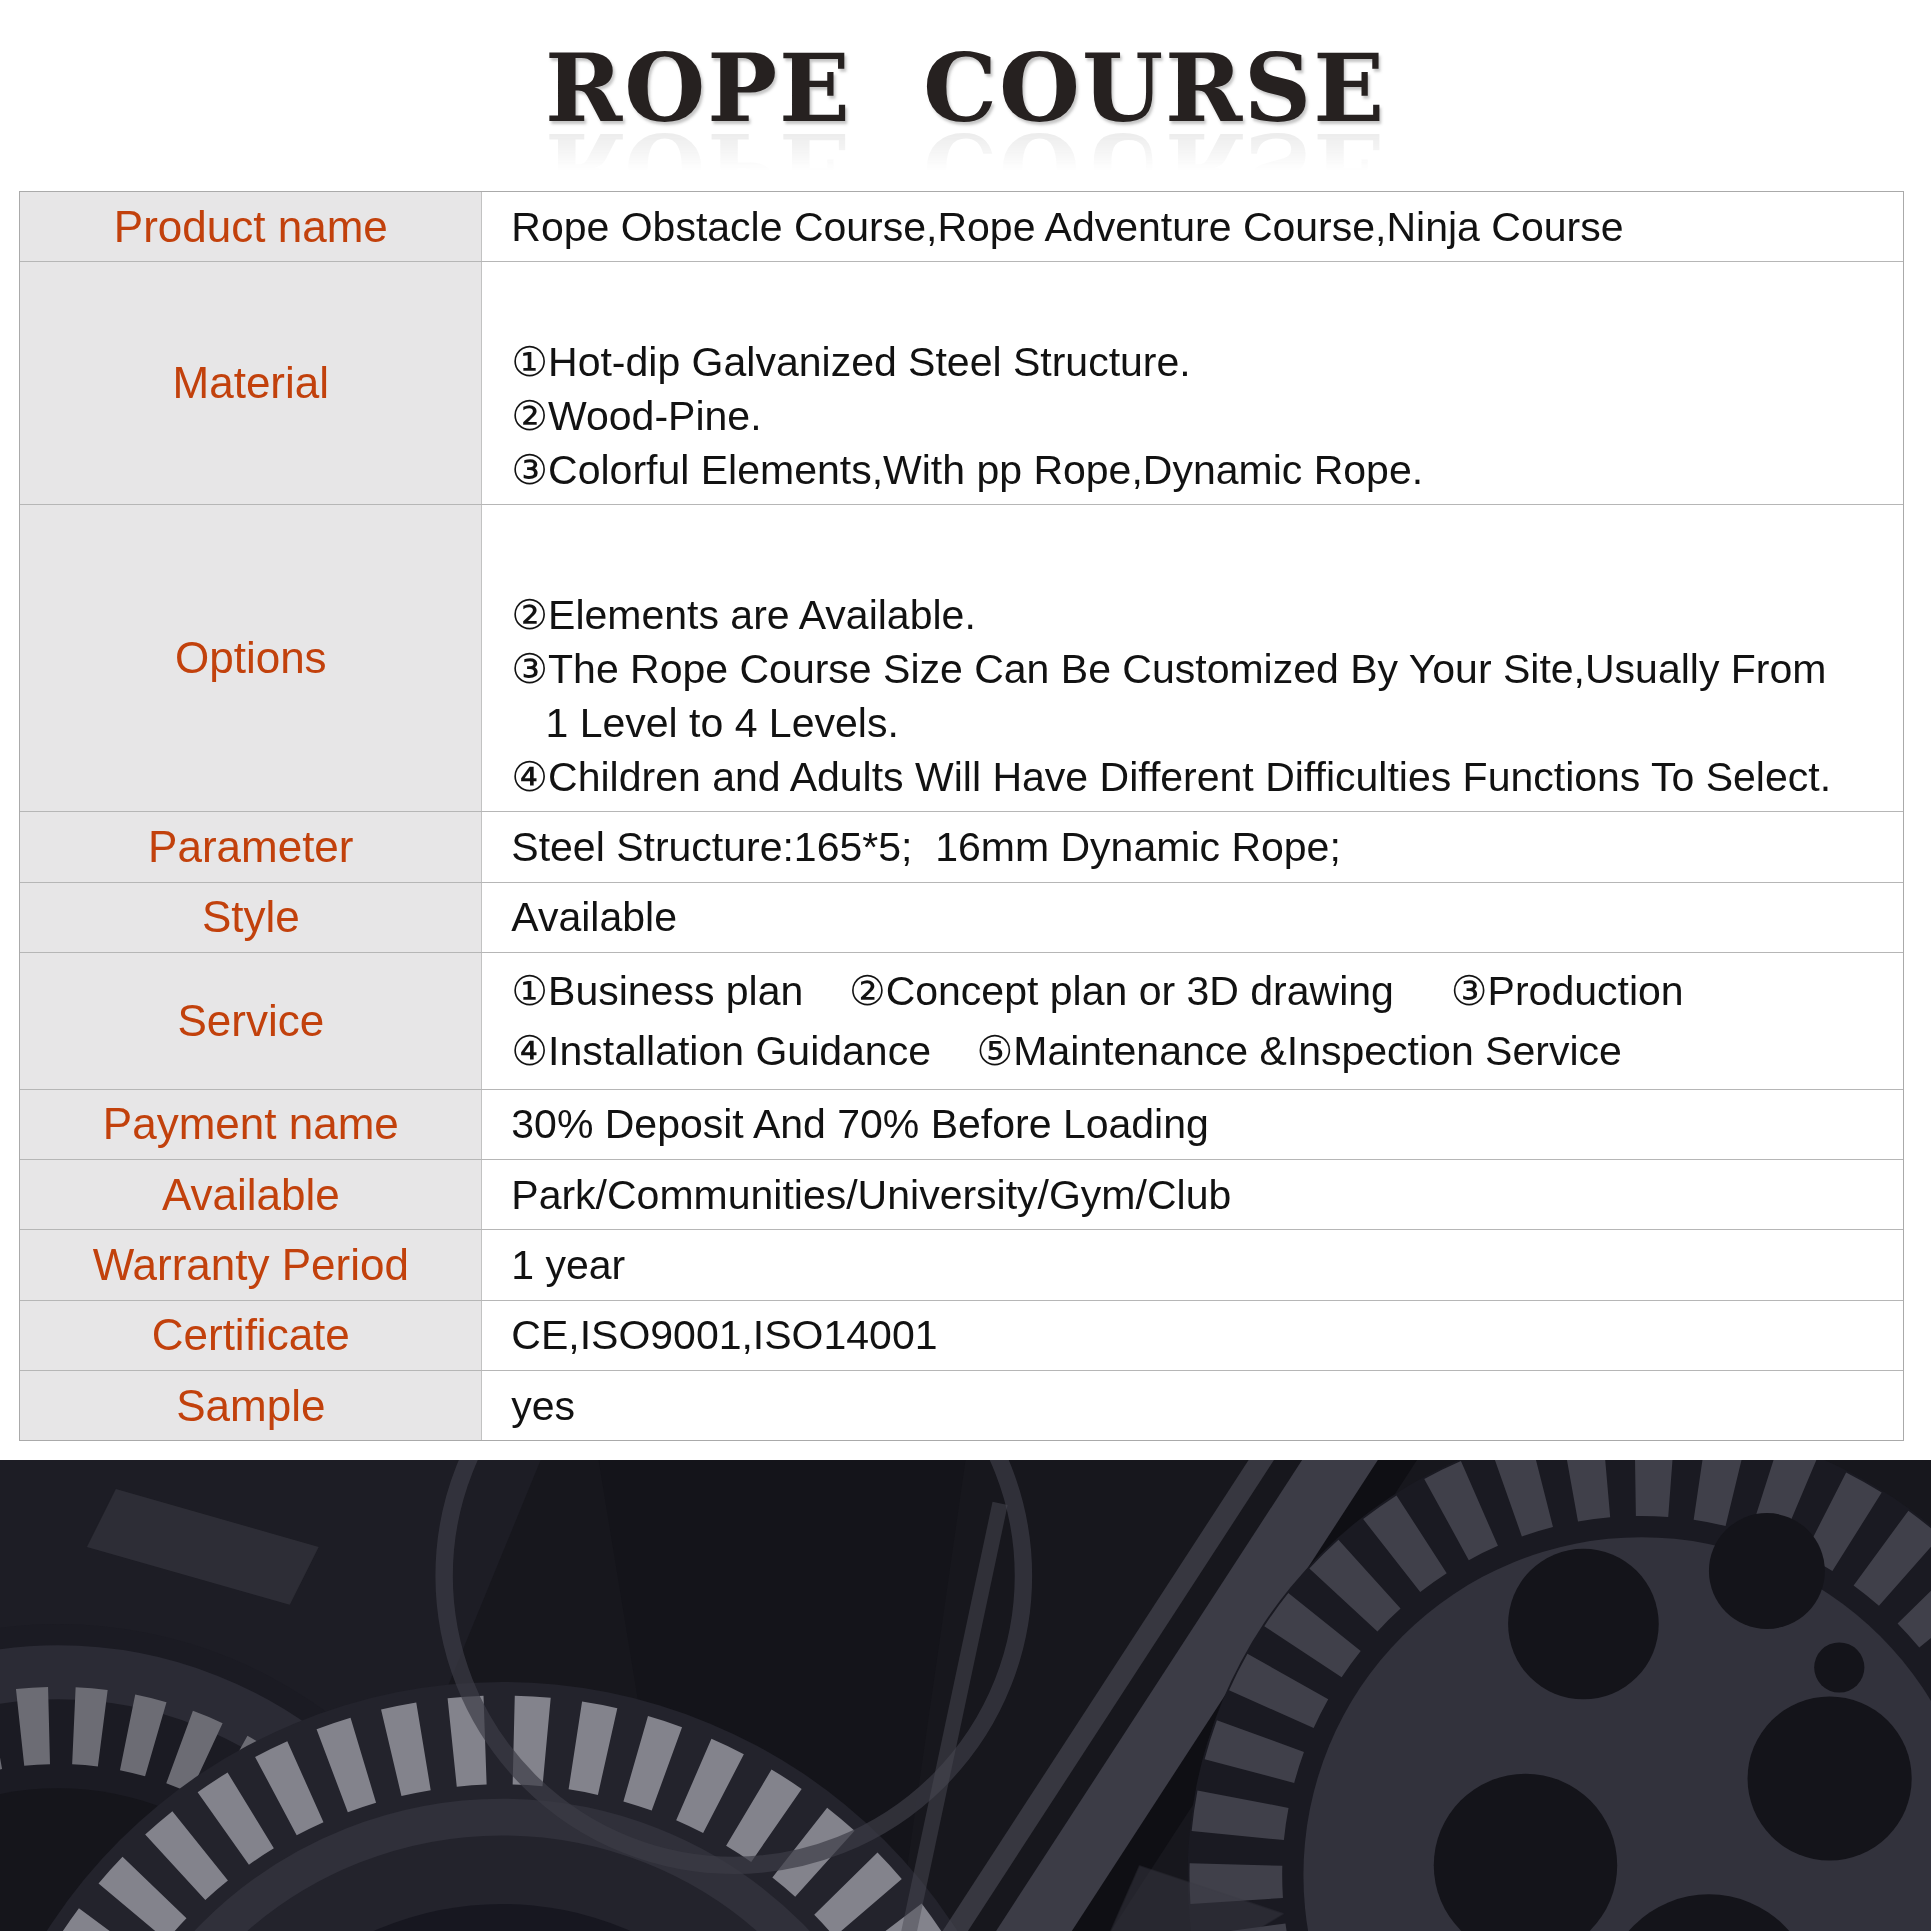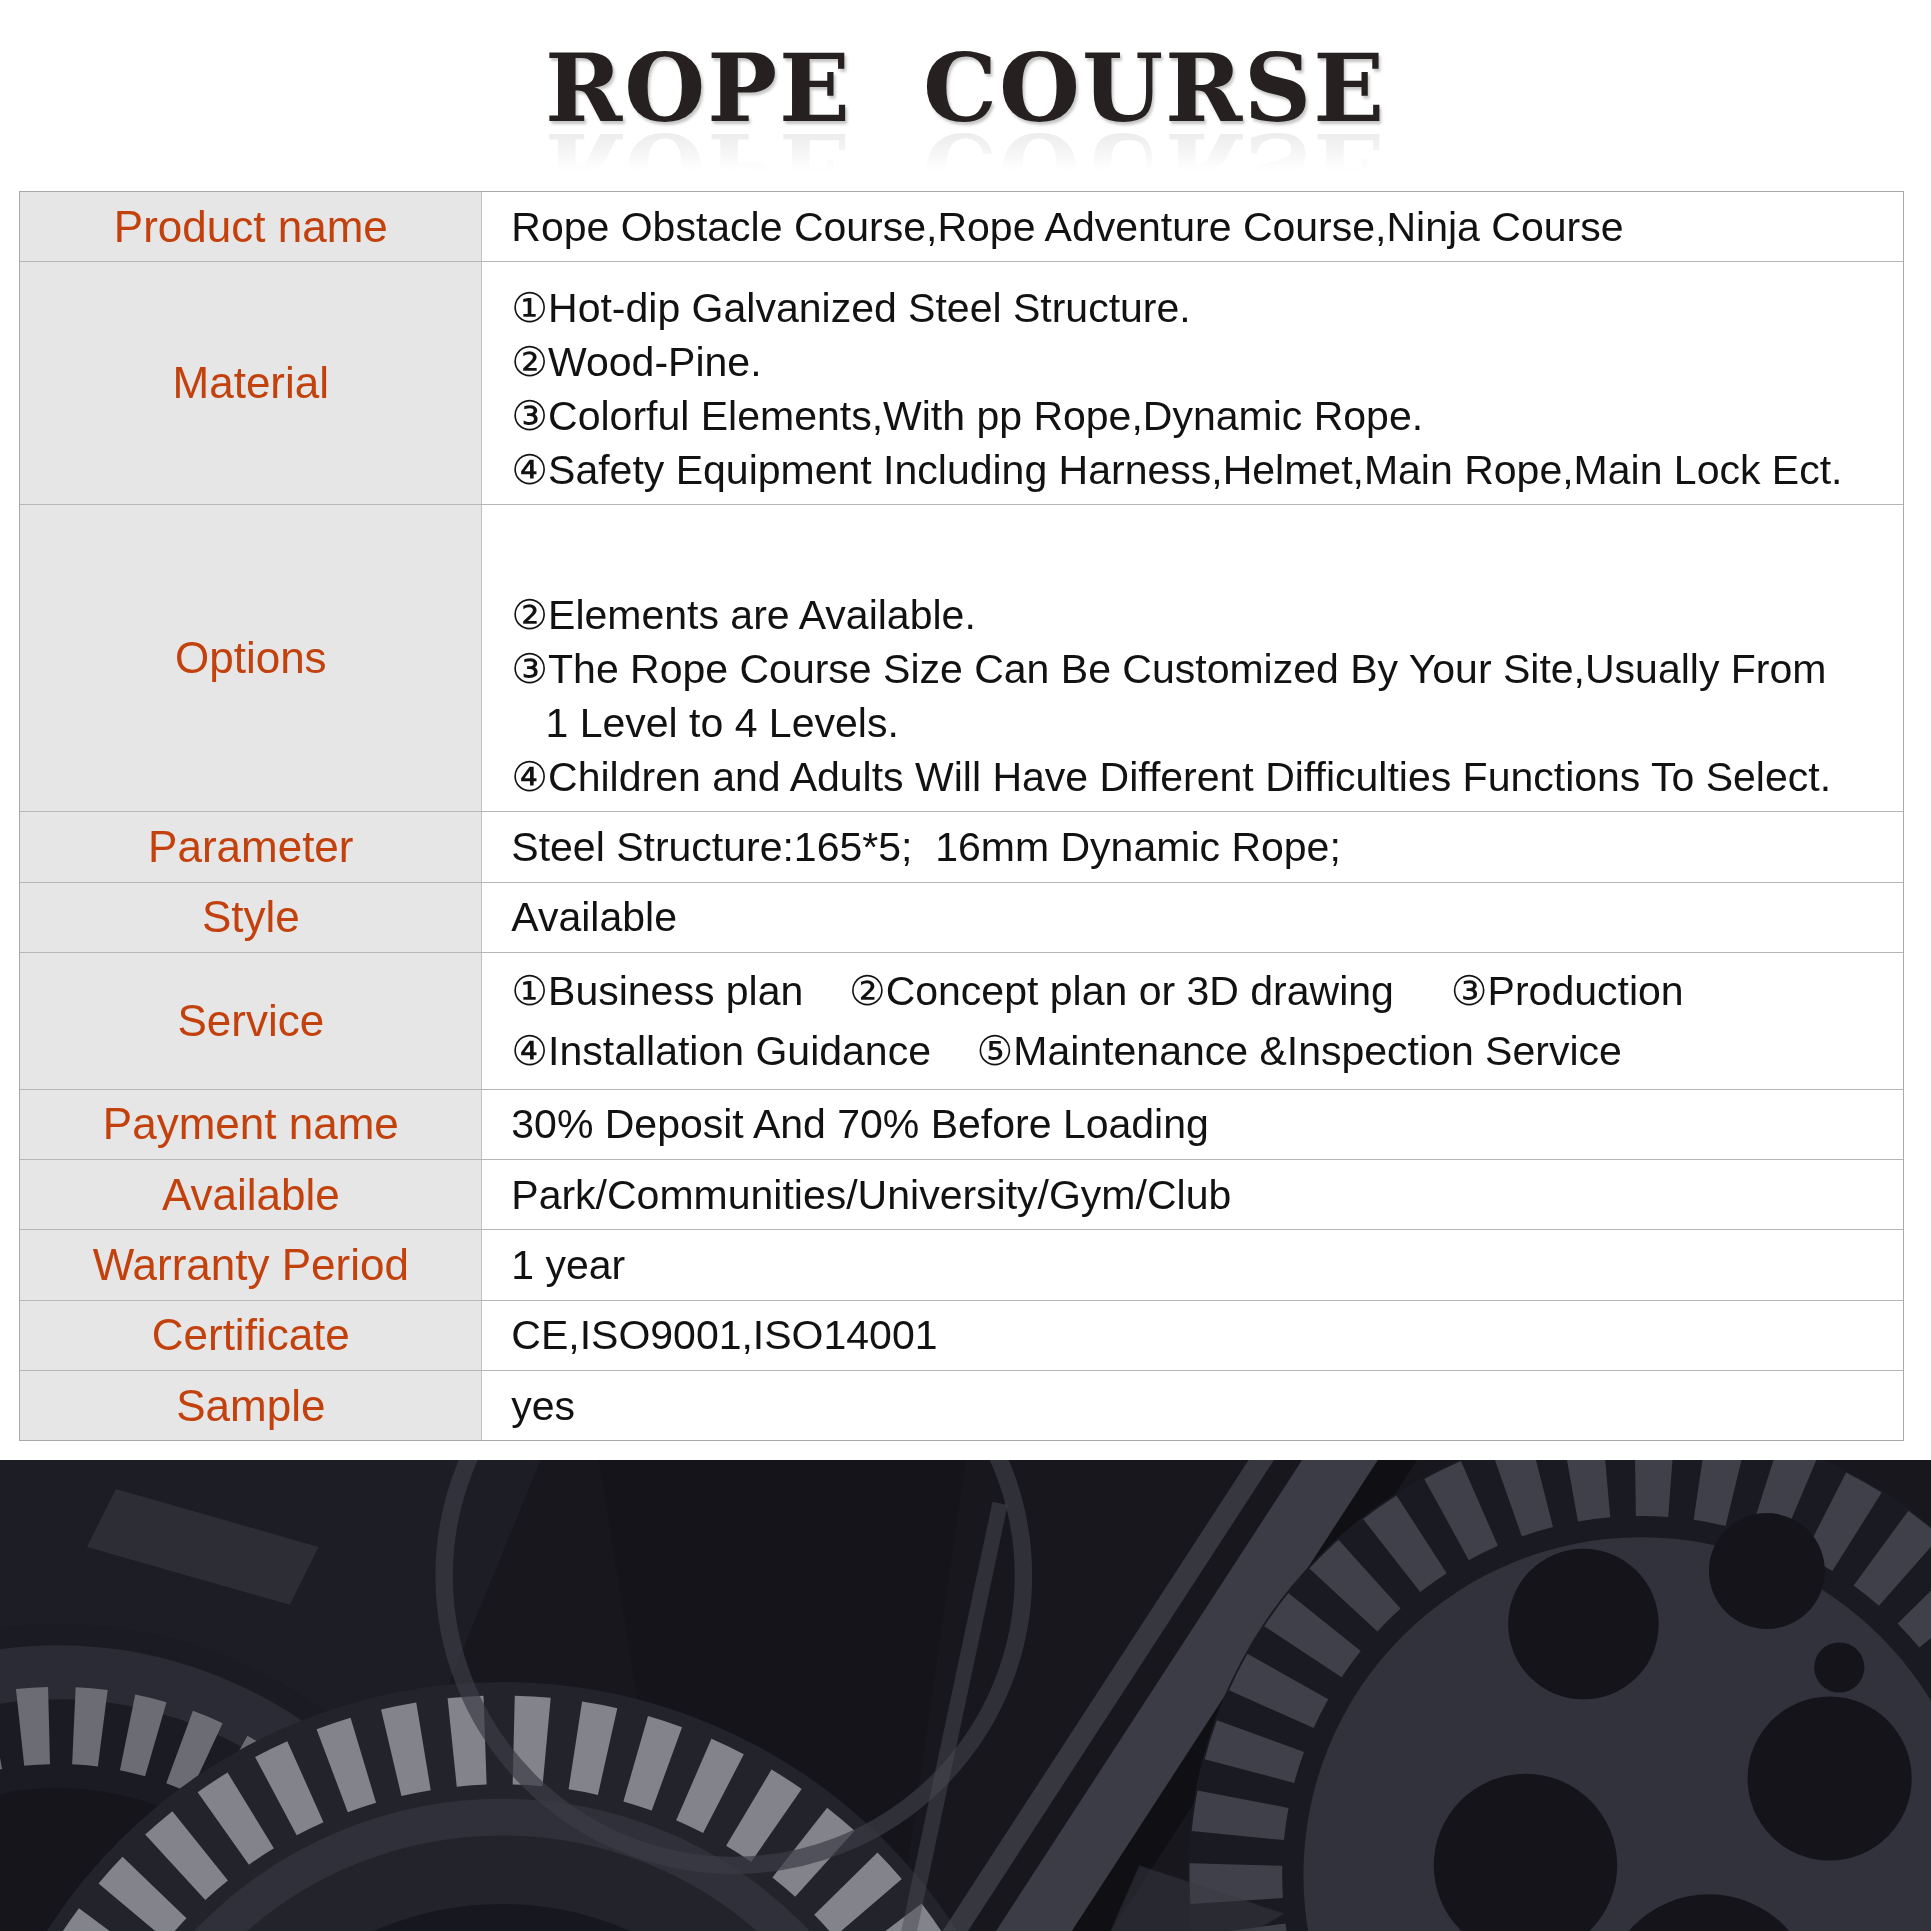--- a/index.html
+++ b/index.html
@@ -64,21 +64,20 @@
         <div class="line">Rope Obstacle Course,Rope Adventure Course,Ninja Course</div>
       </div>
     </div>
 
     <div class="row" style="min-height:243px">
       <div class="label">Material</div>
       <div class="value">
         <div class="line">①Hot-dip Galvanized Steel Structure.</div>
         <div class="line">②Wood-Pine.</div>
         <div class="line">③Colorful Elements,With pp Rope,Dynamic Rope.</div>
-        <div class="line">④Safety Equipment Including Harness,Helmet,Main Rope,Main Lock Ect.</div>
       </div>
     </div>
 
     <div class="row" style="min-height:307px">
       <div class="label">Options</div>
       <div class="value">
         <div class="line">②Elements are Available.</div>
         <div class="line">③The Rope Course Size Can Be Customized By Your Site,Usually From</div>
         <div class="line">   1 Level to 4 Levels.</div>
         <div class="line">④Children and Adults Will Have Different Difficulties Functions To Select.</div>

